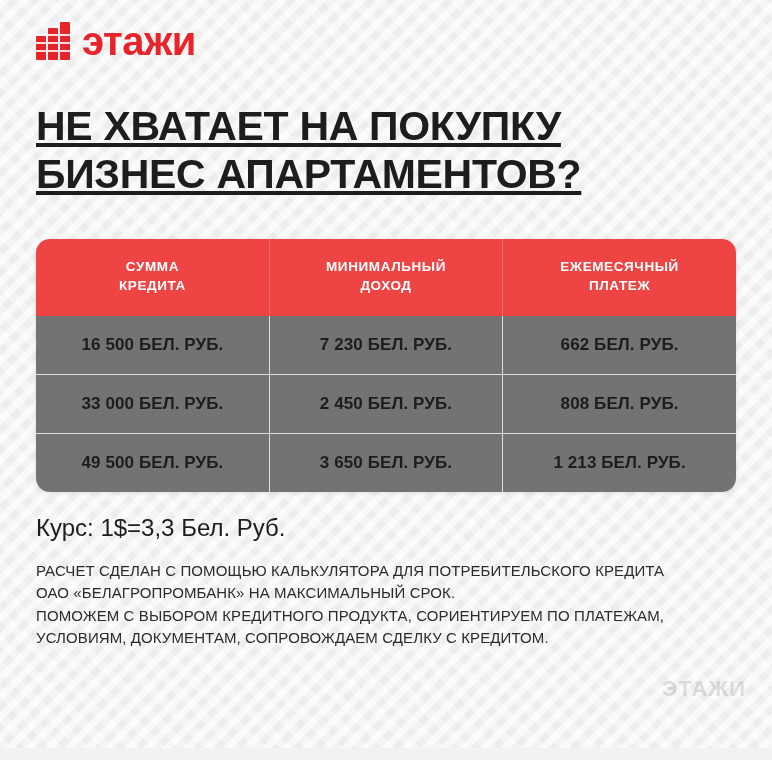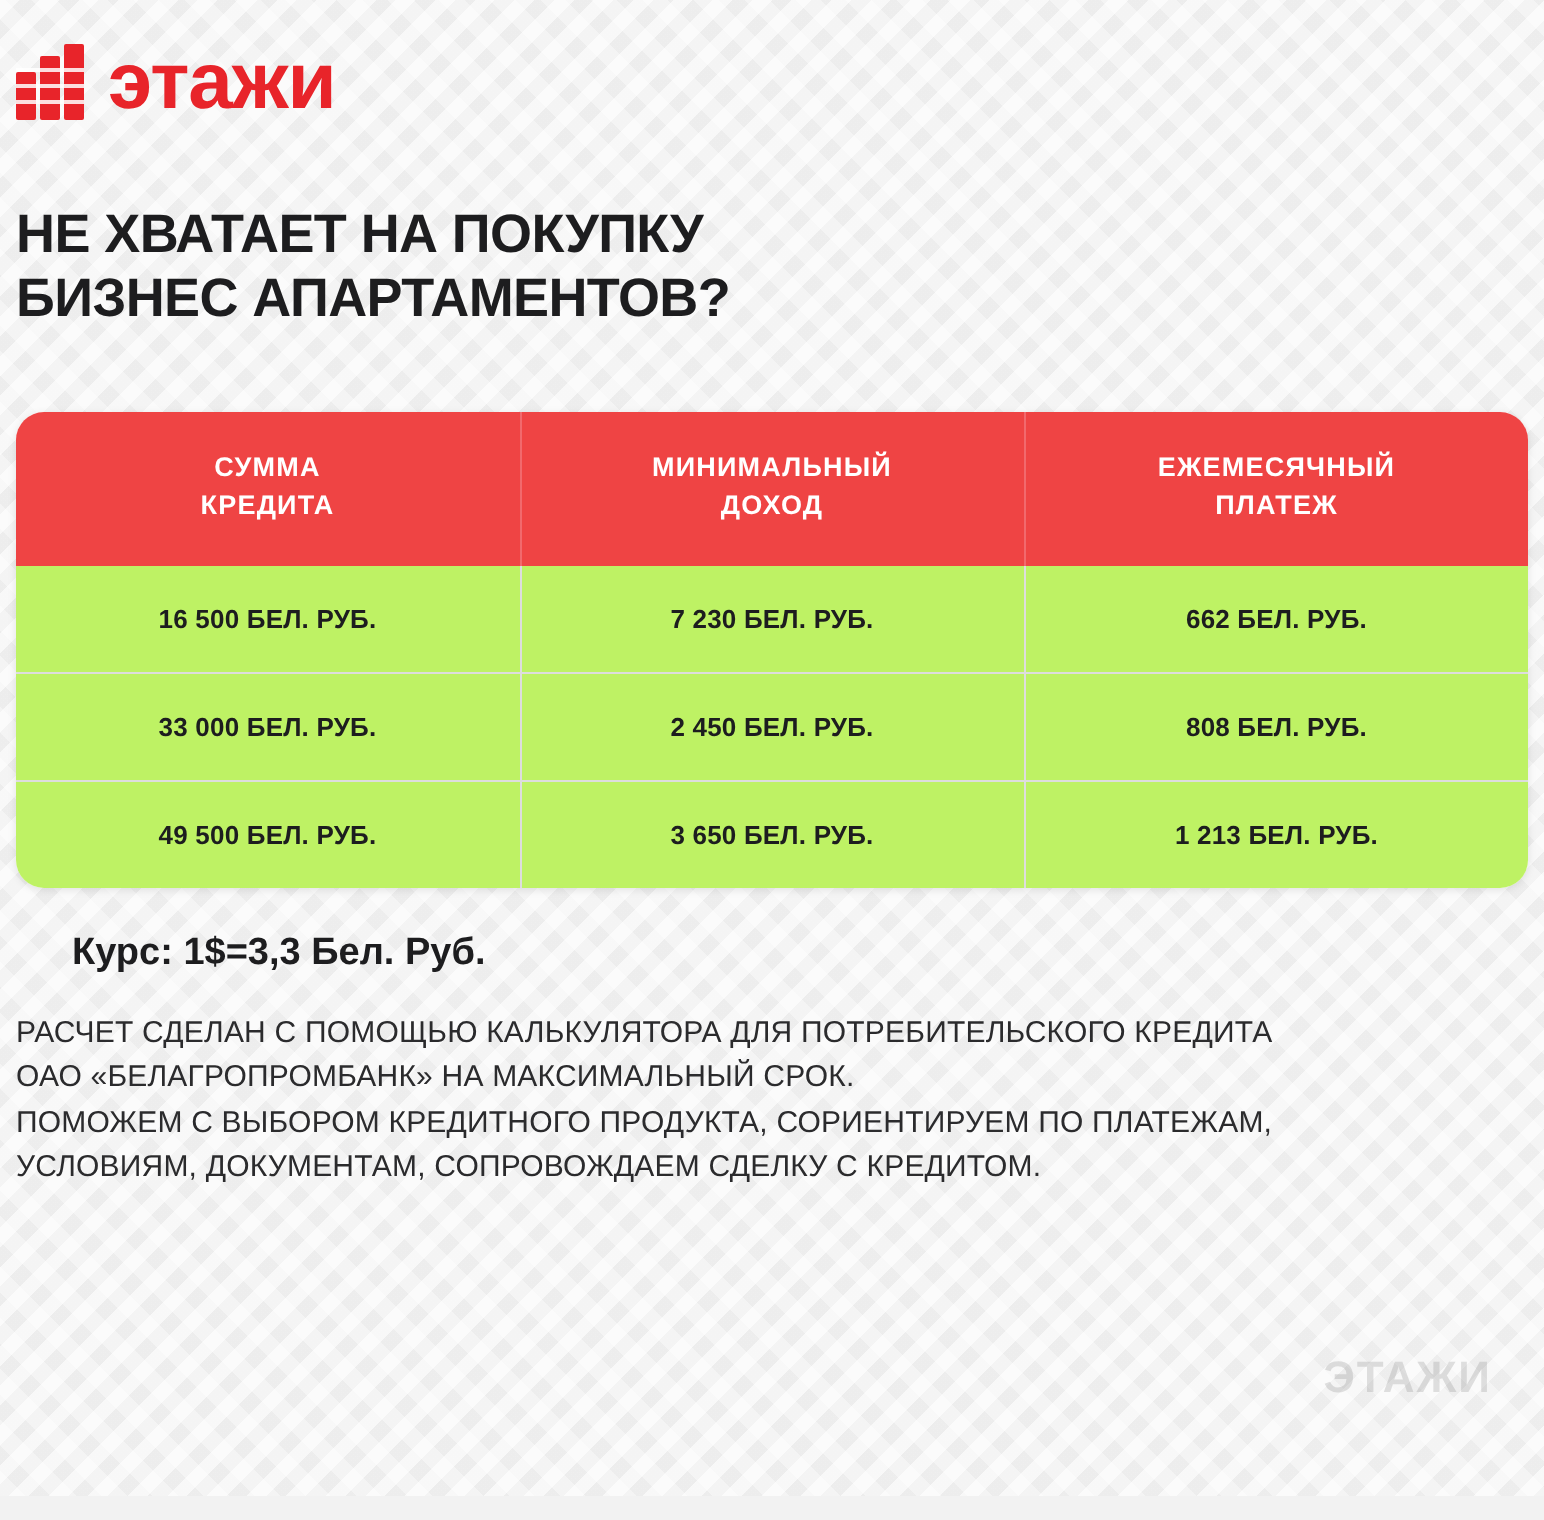--- a/index.html
+++ b/index.html
@@ -16,21 +16,21 @@
   }
   .page {
     position: relative;
     width: 772px;
     height: 748px;
     background:
       repeating-linear-gradient(135deg, rgba(255,255,255,0.55) 0px, rgba(255,255,255,0.55) 7px, rgba(0,0,0,0.012) 7px, rgba(0,0,0,0.012) 14px),
       repeating-linear-gradient(45deg, rgba(255,255,255,0.35) 0px, rgba(255,255,255,0.35) 9px, rgba(0,0,0,0.010) 9px, rgba(0,0,0,0.010) 18px),
       #f3f3f3;
     box-sizing: border-box;
-    padding: 0 8px;
+    padding: 0 36px;
   }
 
   
   .logo-row {
     display: flex;
     align-items: center;
     padding-top: 14px;
     gap: 10px;
     height: 54px;
   }
@@ -59,26 +59,27 @@
     font-size: 40px;
     font-weight: bold;
     color: #e8242a;
     letter-spacing: -0.5px;
     line-height: 1;
   }
 
   
   .headline {
     margin-top: 34px;
-    font-size: 27px;
+    font-size: 41px;
     font-weight: bold;
     line-height: 1.18;
     letter-spacing: -0.3px;
     color: #1d1d1f;
     text-transform: uppercase;
+    text-decoration: underline;
   }
   .headline .line { display: block; }
 
   
   .table-wrap {
     margin-top: 40px;
     border-radius: 14px;
     overflow: hidden;
     background: #fff;
     box-shadow: 0 1px 4px rgba(0,0,0,0.10);
@@ -95,40 +96,39 @@
     font-weight: bold;
     letter-spacing: 0.6px;
     padding: 18px 6px 20px;
     text-transform: uppercase;
     line-height: 1.45;
     border: none;
   }
   thead th + th { border-left: 1px solid #f2696d; }
   thead th .hl { display: block; }
   tbody td {
-    background: #bef264;
+    background: #737373;
     text-align: center;
-    font-size: 13px;
+    font-size: 17px;
     font-weight: bold;
     color: #1d1d1f;
     padding: 19px 4px;
     border-bottom: 1px solid #ddd;
     border-left: 1px solid #ddd;
     letter-spacing: 0.1px;
   }
   tbody td:first-child { border-left: none; }
   tbody tr:last-child td { border-bottom: none; }
 
   
   .rate {
     margin-top: 22px;
-    font-size: 19px;
-    font-weight: bold;
+    font-size: 24px;
+    font-weight: normal;
     color: #1d1d1f;
-    margin-left: 28px;
   }
 
   
   .disclaimer {
     margin-top: 18px;
     font-size: 15px;
     line-height: 1.5;
     color: #2b2b2d;
     text-transform: uppercase;
     letter-spacing: 0.1px;

